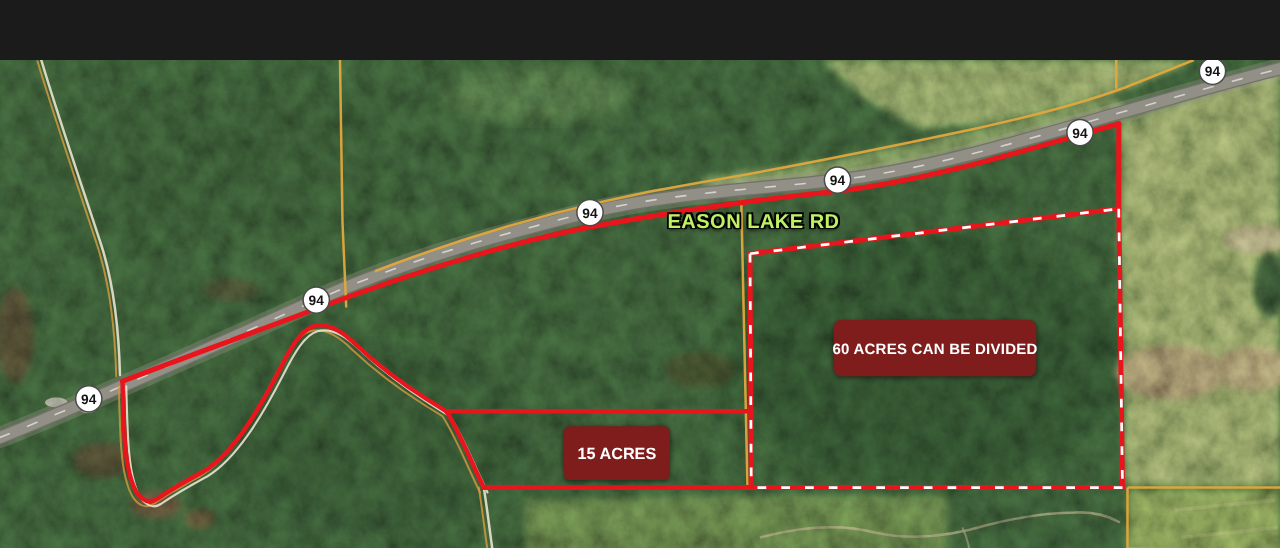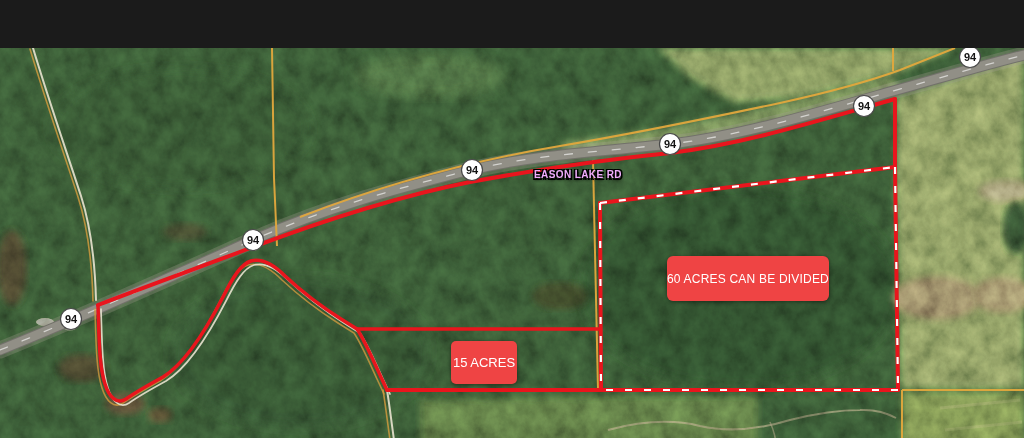--- a/index.html
+++ b/index.html
@@ -3,30 +3,30 @@
 <meta charset="utf-8">
 <style>
   html,body{margin:0;padding:0;background:#1b1b1b;}
   #map{
     position:relative;width:1024px;height:438px;overflow:hidden;
     font-family:"Liberation Sans",sans-serif;background:#33502f;margin-top:48px;
   }
   #map svg{position:absolute;left:0;top:0;display:block;}
   .road-label{
     position:absolute;left:534px;top:121px;
-    color:#f0abfc;font-size:10px;font-weight:bold;letter-spacing:.4px;white-space:nowrap;
+    color:#bef264;font-size:16px;font-weight:bold;letter-spacing:.4px;white-space:nowrap;
     text-shadow:-1.5px -1.5px 0 #000,1.5px -1.5px 0 #000,-1.5px 1.5px 0 #000,1.5px 1.5px 0 #000,0 2px 3px rgba(0,0,0,.9);
   }
   .parcel-label{
-    position:absolute;background:#ef4444;color:#fff;font-weight:normal;
+    position:absolute;background:#7f1d1d;color:#fff;font-weight:bold;
     display:flex;align-items:center;justify-content:center;text-align:right;
     border-radius:6px;box-shadow:0 1px 4px rgba(0,0,0,.5);white-space:nowrap;
   }
   .parcel-label.p60{left:667px;top:208px;width:162px;height:45px;font-size:12px;letter-spacing:.2px;}
-  .parcel-label.p15{left:451px;top:293px;width:66px;height:43px;font-size:13px;border-radius:5px;}
+  .parcel-label.p15{left:451px;top:293px;width:85px;height:43px;font-size:13px;border-radius:5px;}
   .shield-text{font-size:11px;font-weight:bold;}
 </style>
 </head>
 <body>
 
 <div id="map">
   <svg width="1024" height="438" viewBox="0 0 1024 438">
     <defs>
       <filter id="noise" x="0" y="0" width="100%" height="100%">
         <feTurbulence type="fractalNoise" baseFrequency="0.06 0.05" numOctaves="5" seed="7" stitchTiles="stitch"></feTurbulence>

